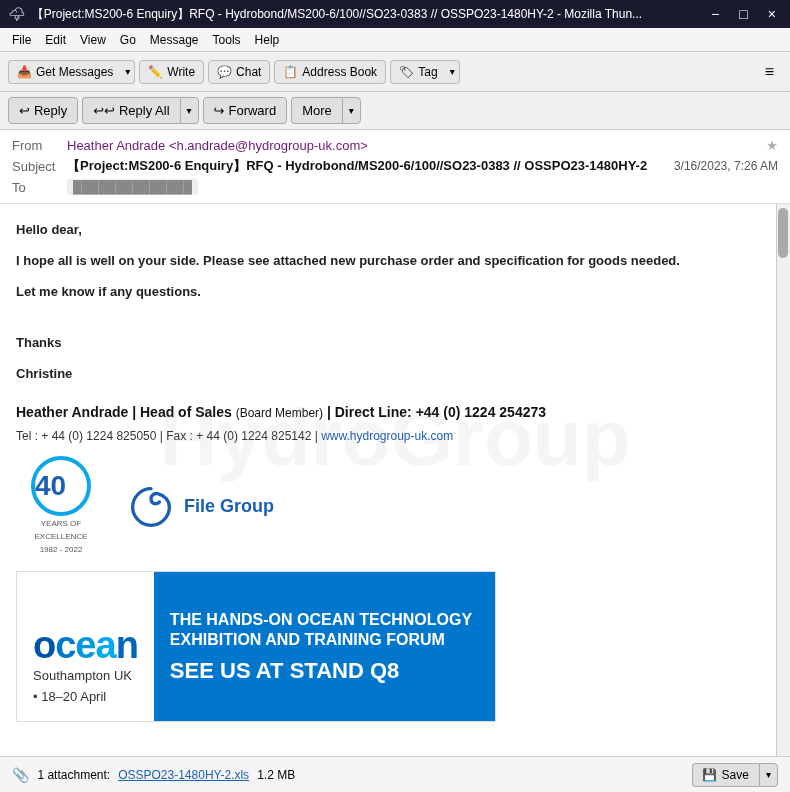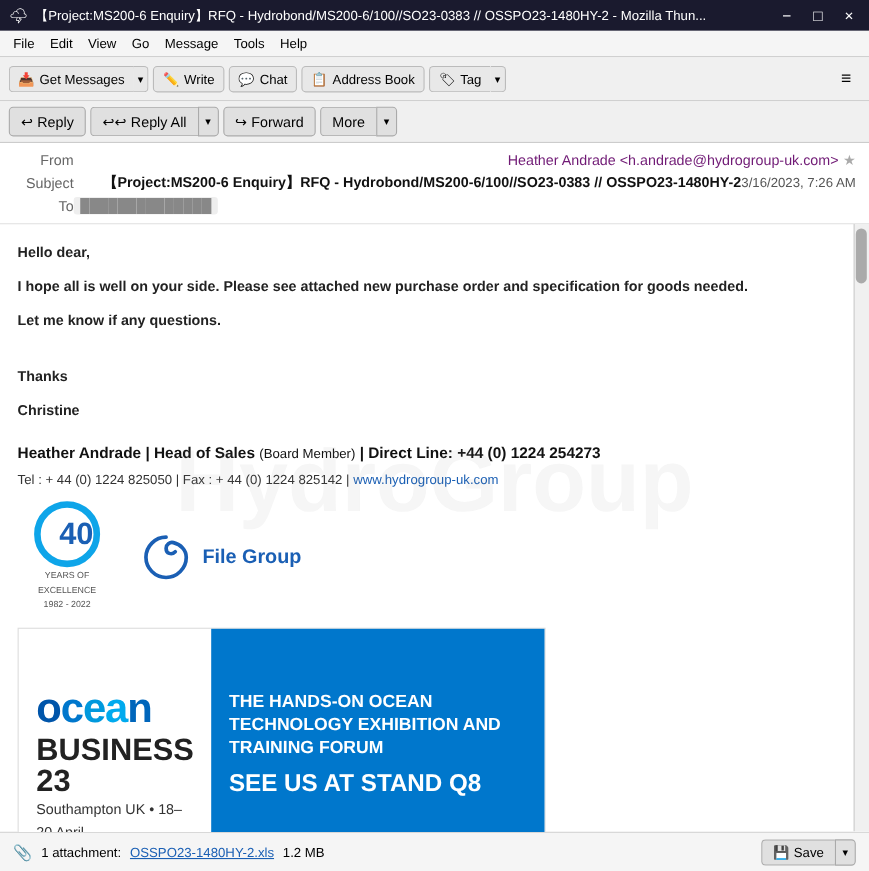--- a/index.html
+++ b/index.html
@@ -131,21 +131,20 @@
     .email-header {
       background: #fff;
       border-bottom: 1px solid #ddd;
       padding: 6px 12px;
     }
     .email-header-row {
       display: flex;
       align-items: center;
       padding: 2px 0;
       font-size: 13px;
-      text-align: right;
     }
     .email-header-label {
       color: #666;
       width: 55px;
       flex-shrink: 0;
     }
     .email-header-value { flex: 1; color: #701a75; }
     .email-subject-value { font-weight: bold; color: #111; flex: 1; }
     .email-date { color: #555; font-size: 12px; }
     .email-star { color: #aaa; margin-left: 4px; cursor: pointer; }
@@ -170,25 +169,25 @@
     
     .logo-40 {
       display: flex;
       flex-direction: column;
       align-items: center;
       width: 90px;
     }
     .logo-40-circle {
       width: 60px;
       height: 60px;
-      border: 6px solid #0ea5e9;
+      border: 4px solid #0ea5e9;
       border-radius: 50%;
       display: flex;
       align-items: center;
-      justify-content: flex-end;
+      justify-content: flex-start;
       color: #1a5fb4;
       font-size: 22px;
       font-weight: bold;
     }
     .logo-40-text { font-size: 8px; color: #555; text-align: center; margin-top: 2px; }
 
     
     .logo-hydro {
       display: flex;
       align-items: center;
@@ -468,21 +467,20 @@
               <span class="logo-hydro-name">File Group</span>
             </div>
           </div>
 
           
           <div class="ocean-banner">
             <div class="ocean-left">
               <div class="ocean-title">
                 <span style="color:#0055aa;">o</span><span style="color:#0077cc;">c</span><span style="color:#0099dd;">e</span><span style="color:#00aaee;">a</span><span style="color:#0066bb;">n</span>
               </div>
-              <div class="business-title">BUSINESS 23</div>
               <div class="business-sub">Southampton UK • 18–20 April</div>
             </div>
             <div class="ocean-right">
               <div class="ocean-right-line1">THE HANDS-ON OCEAN TECHNOLOGY EXHIBITION AND TRAINING FORUM</div>
               <div class="ocean-right-line2">SEE US AT STAND Q8</div>
             </div>
           </div>
         </div>
 
         <div style="position:absolute;right:0;top:0;width:14px;height:100%;background:#f0f0f0;border-left:1px solid #ccc;">

